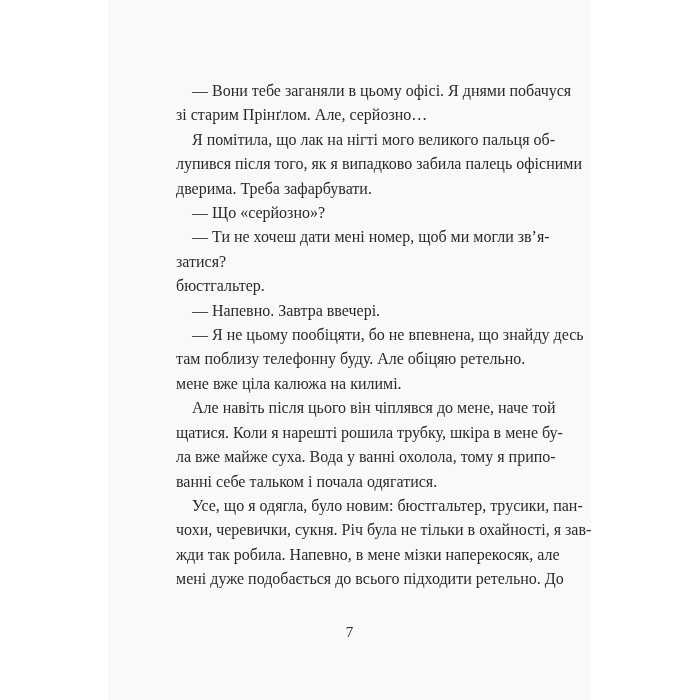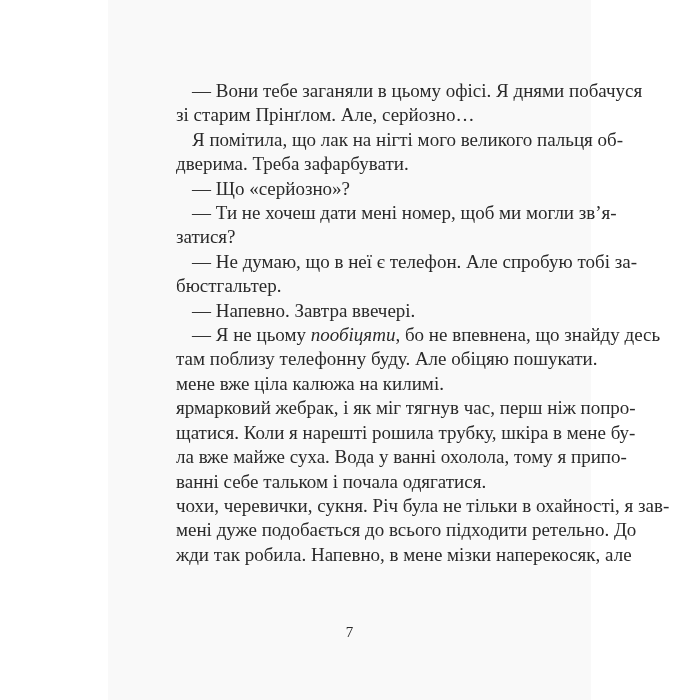--- a/index.html
+++ b/index.html
@@ -20,73 +20,73 @@
       width: 483px;
       height: 700px;
       background: #f9f9f9;
     }
     .text-block {
       position: absolute;
       left: 68px;
       top: 79px;
       width: 345px;
       font-family: "Liberation Serif", "DejaVu Serif", serif;
-      font-size: 19px;
+      font-size: 16px;
       line-height: 24.4px;
       color: #2a2a2a;
       text-align: justify;
       hyphens: manual;
     }
     .line {
       display: block;
       text-align: justify;
       text-align-last: justify;
       white-space: nowrap;
     }
     .line.last {
       text-align-last: left;
       font-family: Liberation Serif, serif;
     }
     .line.indent {
       padding-left: 16px;
     }
     .italic {
-      font-style: italic;
     }
     .page-number {
       position: absolute;
       left: 0;
       width: 483px;
       top: 624px;
       text-align: center;
       font-family: "Liberation Serif", "DejaVu Serif", serif;
       font-size: 15px;
       color: #2a2a2a;
     }
   </style>
 </head>
 <body>
 
 <div class="page">
   <div class="text-block">
     <span class="line indent">— Вони тебе заганяли в цьому офісі. Я днями побачуся</span>
     <span class="line last">зі старим Прінґлом. Але, серйозно…</span>
     <span class="line indent">Я помітила, що лак на нігті мого великого пальця об-</span>
+    <span class="line">лупився після того, як я випадково забила палець офісними</span>
     <span class="line last">дверима. Треба зафарбувати.</span>
     <span class="line indent last">— Що «серйозно»?</span>
     <span class="line indent">— Ти не хочеш дати мені номер, щоб ми могли зв’я-</span>
     <span class="line last">затися?</span>
-    <span class="line indent">— Не думаю, що в неї є телефон. Але спробую тобі за-</span>
     <span class="line last">бюстгальтер.</span>
     <span class="line indent last">— Напевно. Завтра ввечері.</span>
     <span class="line indent"><span>— Я не цьому </span><span class="italic">пообіцяти</span><span>, бо не впевнена, що знайду десь</span></span>
-    <span class="line last">там поблизу телефонну буду. Але обіцяю пошукати.</span>
+    <span class="line last">там поблизу телефонну буду. Але обіцяю ретельно.</span>
     <span class="line last">мене вже ціла калюжа на килимі.</span>
-    <span class="line">ярмарковий жебрак, і як міг тягнув час, перш ніж попро-</span>
+    <span class="line indent">Але навіть після цього він чіплявся до мене, наче той</span>
     <span class="line">щатися. Коли я нарешті рошила трубку, шкіра в мене бу-</span>
     <span class="line">ла вже майже суха. Вода у ванні охолола, тому я припо-</span>
     <span class="line last">ванні себе тальком і почала одягатися.</span>
+    <span class="line indent">Усе, що я одягла, було новим: бюстгальтер, трусики, пан-</span>
     <span class="line">чохи, черевички, сукня. Річ була не тільки в охайності, я зав-</span>
+    <span class="line">жди так робила. Напевно, в мене мізки наперекосяк, але</span>
     <span class="line">мені дуже подобається до всього підходити ретельно. До</span>
-    <span class="line">жди так робила. Напевно, в мене мізки наперекосяк, але</span>
   </div>
   <div class="page-number">7</div>
 </div>
 
 </body></html>

